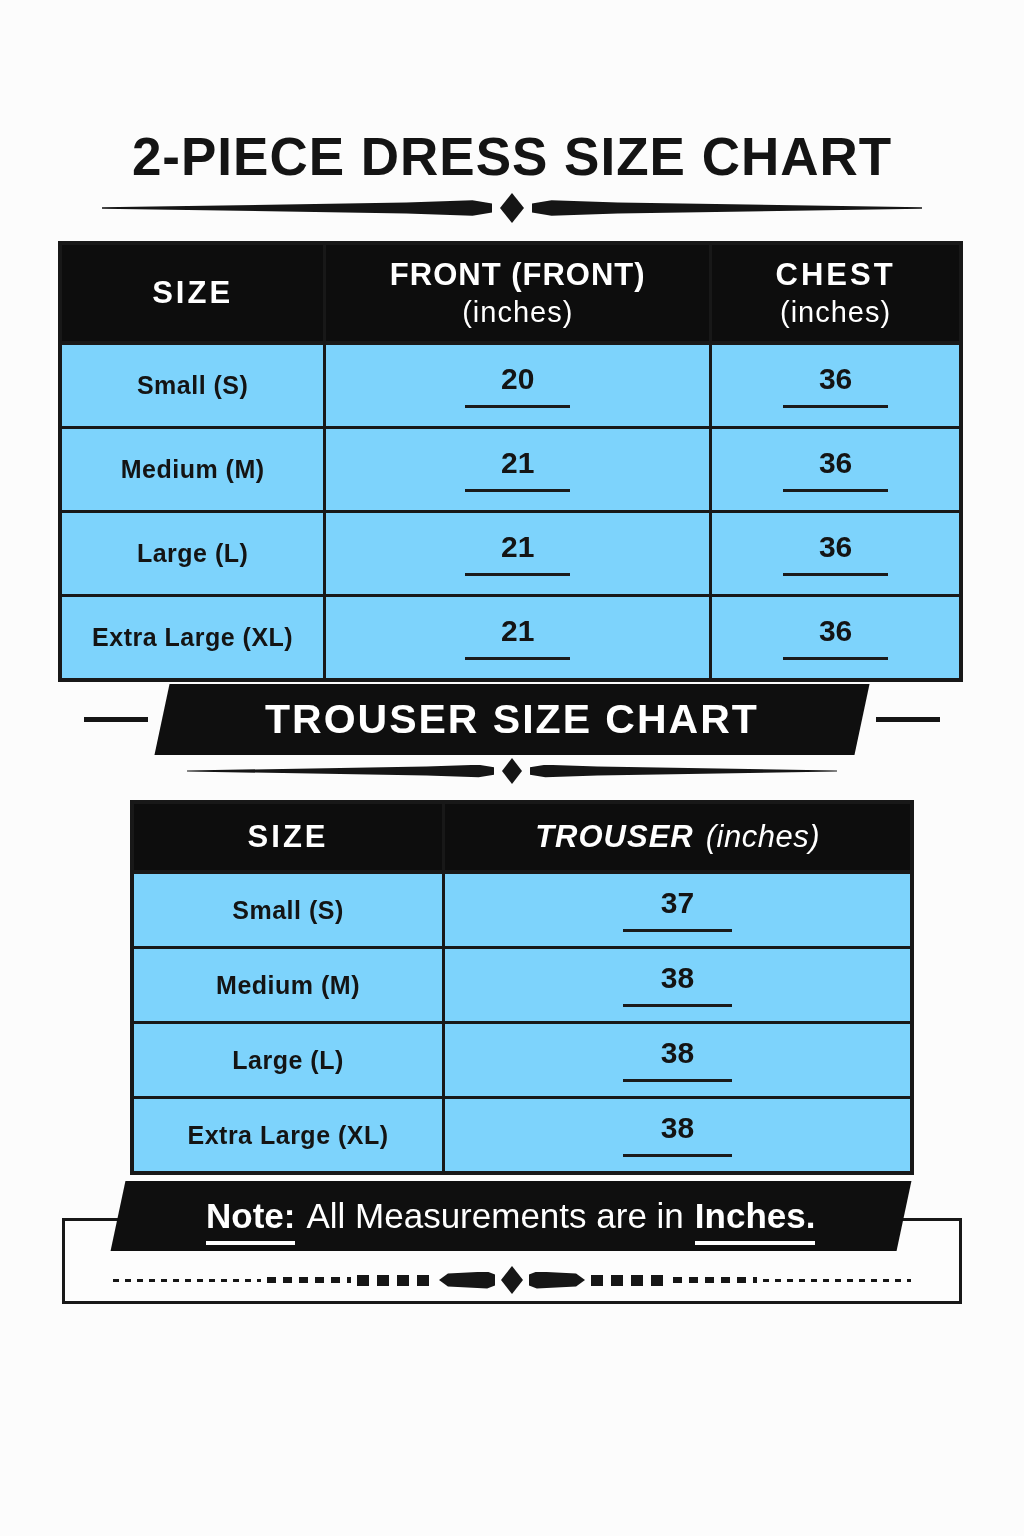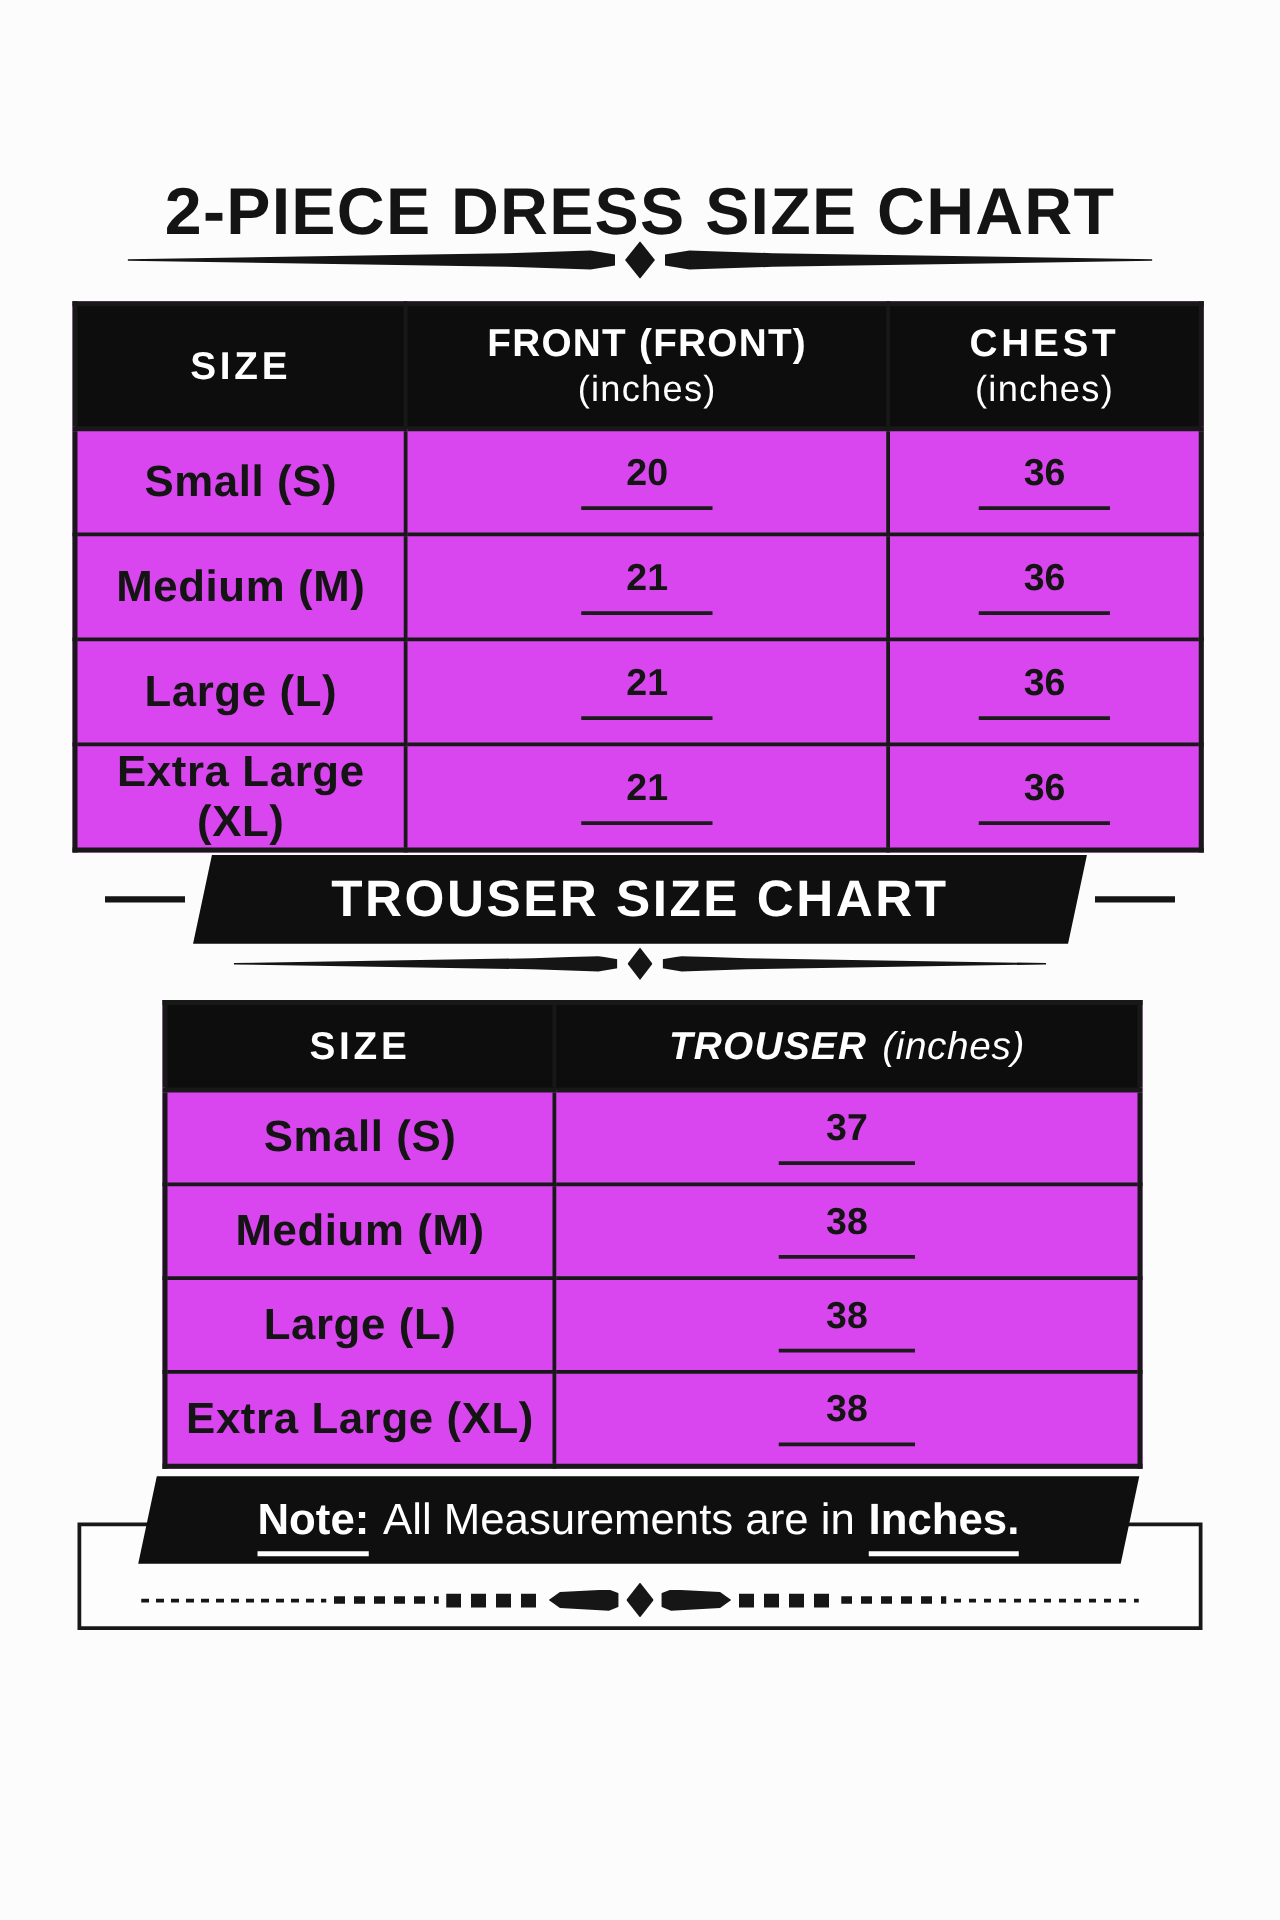--- a/index.html
+++ b/index.html
@@ -7,42 +7,42 @@
     width:1024px; height:1536px;
     background:#fcfcfc;
     font-family:"Liberation Sans", sans-serif;
     color:#141414;
     position:relative;
     overflow:hidden;
   }
 
   
   .page-title {
-    position:absolute; top:139px; left:0; width:100%;
+    position:absolute; top:126px; left:0; width:100%;
     text-align:center;
     font-size:53px; font-weight:bold; letter-spacing:1px;
     color:#141414; margin:0;
   }
 
   
   .divider {
     position:absolute; display:flex; align-items:center; justify-content:center; gap:8px;
   }
   .divider-title   { top:194px;  left:102px; width:820px; height:28px; }
   .divider-trouser { top:758px;  left:187px; width:650px; height:26px; }
   .blade { background:#151515; height:16px; flex:1 1 auto; }
   .divider-trouser .blade { height:13px; }
   .blade.left  { clip-path: polygon(0 46%, 78% 16%, 95% 2%, 100% 22%, 100% 78%, 95% 98%, 78% 84%, 0 54%); }
   .blade.right { clip-path: polygon(100% 46%, 22% 16%, 5% 2%, 0 22%, 0 78%, 5% 98%, 22% 84%, 100% 54%); }
   .diamond { width:24px; height:30px; background:#151515; flex:0 0 auto;
     clip-path: polygon(50% 0, 100% 50%, 50% 100%, 0 50%); }
   .divider-trouser .diamond { width:20px; height:26px; }
 
   
-  table { border-collapse:collapse; table-layout:fixed; background:#d946ef; }
+  table { border-collapse:collapse; table-layout:fixed; background:#7dd3fc; }
   .dress-table   { position:absolute; left:58px;  top:241px; width:905px; }
   .trouser-table { position:absolute; left:130px; top:800px; width:784px; }
   th, td { border:3px solid #181818; text-align:center; vertical-align:middle; padding:0; }
   table { border:4px solid #181818; }
   thead th {
     background:#0d0d0d; color:#ffffff;
     border-left:3px solid #fdfdfd; border-top:none;
     border-bottom:4px solid #181818;
   }
   thead th:first-child { border-left:none; }
@@ -53,21 +53,21 @@
   .dress-table   .col-size { width:29%; }
   .dress-table   .col-chest{ width:42.5%; }
   .trouser-table .col-size { width:39.5%; }
 
   .hcell { display:flex; flex-direction:column; align-items:center; justify-content:center; line-height:1.15; }
   .hmain { font-size:31px; font-weight:bold; letter-spacing:1px; }
   .hmain.spaced { letter-spacing:3px; }
   .hsub  { font-size:29px; font-weight:normal; letter-spacing:1px; margin-top:3px; }
   .hsub-inline { font-size:31px; font-weight:normal; margin-left:12px; letter-spacing:0.5px; }
 
-  .size-label { font-size:35px; font-weight:bold; letter-spacing:0.5px; }
+  .size-label { font-size:25px; font-weight:bold; letter-spacing:0.5px; }
   .num {
     display:inline-block; line-height:1;
     font-size:30px; font-weight:bold;
     border-bottom:3px solid #1b1b1b;
     padding:0 36px 11px 36px;
   }
   .trouser-table .num { font-size:30px; padding:0 38px 11px 38px; }
 
   
   .banner {

